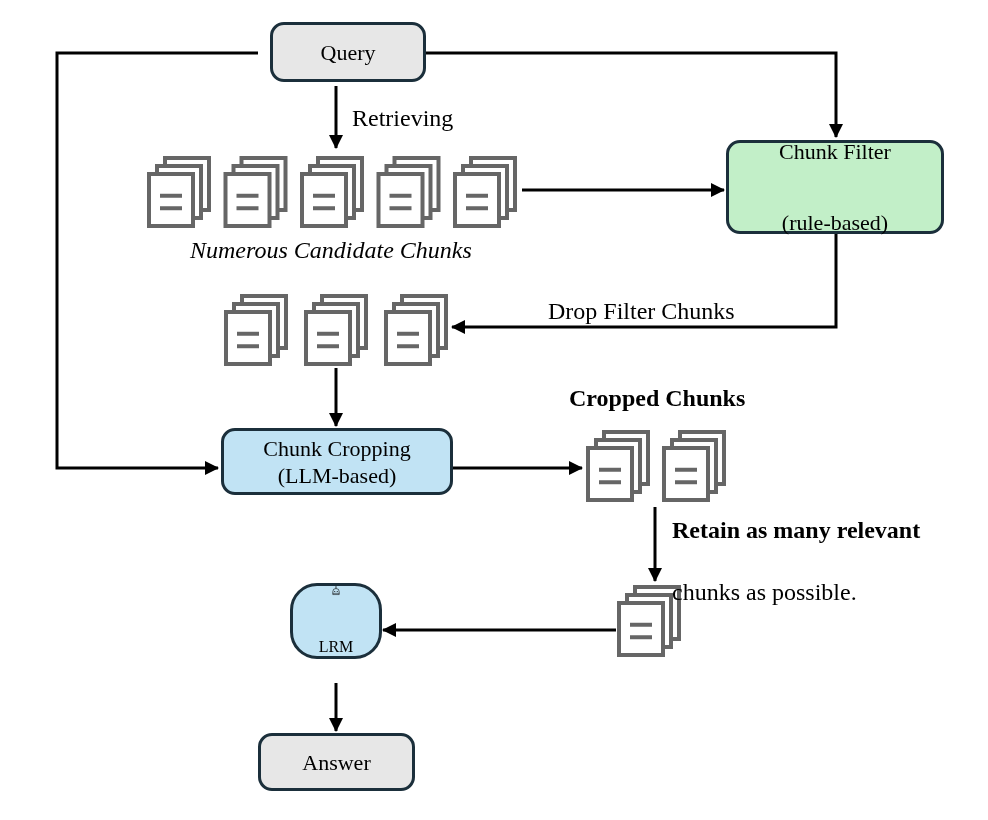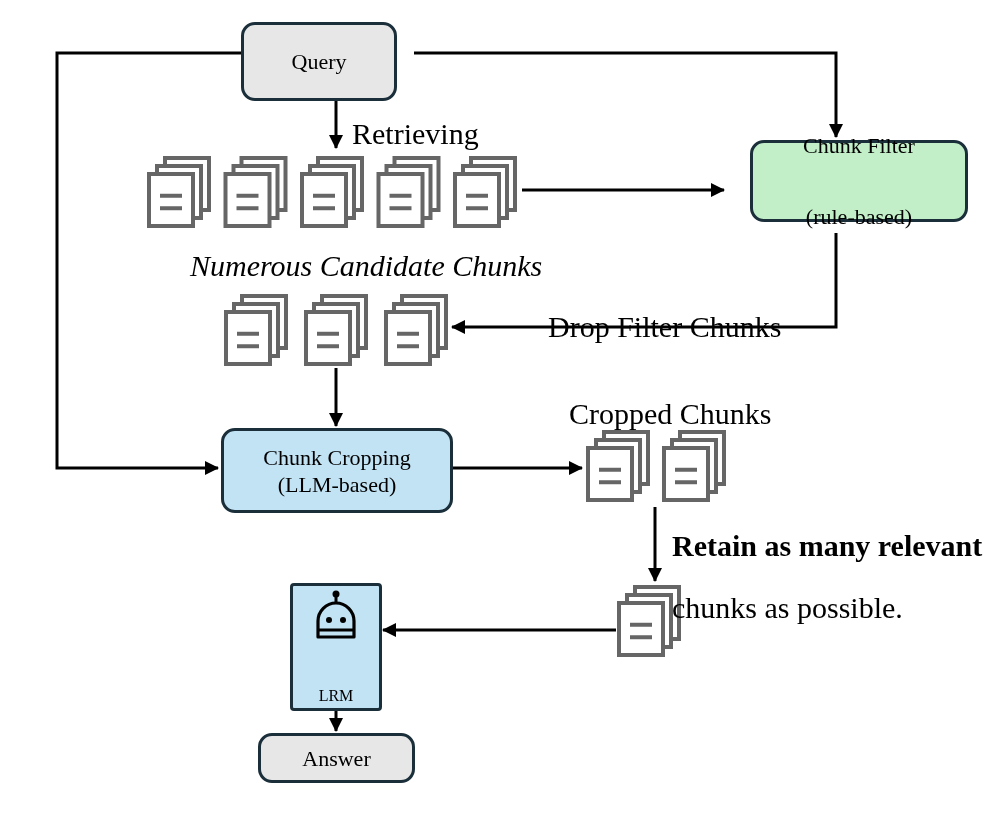--- a/index.html
+++ b/index.html
@@ -2,21 +2,21 @@
 <html><head>
 <meta charset="utf-8">
 <style>
   html, body { margin: 0; padding: 0; background: #ffffff; }
   body { width: 988px; height: 820px; position: relative; overflow: hidden; font-family: "Liberation Serif", serif; color: #000; }
   svg#diagram { position: absolute; left: 0; top: 0; }
   .box { position: absolute; box-sizing: border-box; border: 3px solid #1b2f3b; border-radius: 14px; display: flex; flex-direction: column; align-items: center; justify-content: center; text-align: center; font-size: 22px; line-height: 27px; }
   .gray { background: #e7e7e7; }
   .green { background: #c2efc8; }
   .blue { background: #c1e3f4; }
-  .label { position: absolute; font-size: 30px; white-space: nowrap; line-height: 28px; margin-top: 16px; }
+  .label { position: absolute; font-size: 24px; white-space: nowrap; line-height: 28px; }
   .lrm-text { font-size: 16px; line-height: 18px; margin-top: 2px; }
 </style>
 </head>
 <body>
 
 <svg id="diagram" width="988" height="820" viewBox="0 0 988 820">
   <defs>
     <marker id="ah" markerWidth="10" markerHeight="10" refX="9" refY="5" orient="auto" markerUnits="userSpaceOnUse">
       <path d="M0,0 L10,5 L0,10 z" fill="#000"></path>
     </marker>
@@ -120,48 +120,48 @@
       <g>
         <rect x="635" y="587" width="44" height="52" fill="#fff" stroke="#666666" stroke-width="4"></rect>
         <rect x="627" y="595" width="44" height="52" fill="#fff" stroke="#666666" stroke-width="4"></rect>
         <rect x="619" y="603" width="44" height="52" fill="#fff" stroke="#666666" stroke-width="4"></rect>
         <line x1="630" x2="652" y1="624.76" y2="624.76" stroke="#666666" stroke-width="4"></line>
         <line x1="630" x2="652" y1="637.24" y2="637.24" stroke="#666666" stroke-width="4"></line>
       </g>
     </g>
 </svg>
 
-<div class="box gray" style="left:241px; top:22px; width:156px; height:79px;">
+<div class="box gray" style="left:270px; top:22px; width:156px; height:60px;">
   <span>Query</span>
 </div>
 
-<div class="box green" style="left:750px; top:140px; width:218px; height:82px;gap:44px;">
+<div class="box green" style="left:726px; top:140px; width:218px; height:94px;gap:44px;">
   <span>Chunk Filter</span>
   <span>(rule-based)</span>
 </div>
 
-<div class="box blue" style="left:221px; top:428px; width:232px; height:85px;">
+<div class="box blue" style="left:221px; top:428px; width:232px; height:67px;">
   <span>Chunk Cropping</span>
   <span>(LLM-based)</span>
 </div>
 
-<div class="box blue" style="left:290px; top:583px; width:92px; height:128px; border-radius:4px;gap:40px;">
+<div class="box blue" style="left:290px; top:583px; width:92px; height:76px; border-radius:27px;gap:40px;">
   <svg width="46" height="56" viewBox="0 0 46 56">
     <circle cx="23" cy="5" r="3.5" fill="#000"></circle>
     <line x1="23" y1="8" x2="23" y2="15" stroke="#000" stroke-width="3"></line>
     <path d="M5,48 L5,32 A18,18 0 0 1 41,32 L41,48 Z" fill="none" stroke="#000" stroke-width="3.2" stroke-linejoin="round"></path>
     <line x1="5" y1="41" x2="41" y2="41" stroke="#000" stroke-width="3"></line>
     <circle cx="16" cy="31" r="3" fill="#000"></circle>
     <circle cx="30" cy="31" r="3" fill="#000"></circle>
   </svg>
   <span class="lrm-text">LRM</span>
 </div>
 
-<div class="box gray" style="left:258px; top:733px; width:157px; height:50px;">
+<div class="box gray" style="left:258px; top:733px; width:157px; height:58px;">
   <span>Answer</span>
 </div>
 
 <div class="label" style="left:352px; top:104px;">Retrieving</div>
 <div class="label" style="left:190px; top:236px;font-style:italic;">Numerous Candidate Chunks</div>
 <div class="label" style="left:548px; top:297px;">Drop Filter Chunks</div>
-<div class="label" style="left:569px; top:384px;">Cropped Chunks</div>
+<div class="label" style="left:569px; top:384px;font-weight:bold;">Cropped Chunks</div>
 <div class="label" style="left:672px; top:516px;font-weight:bold;">Retain as many relevant</div>
 <div class="label" style="left:672px; top:578px;">chunks as possible.</div>
 
 </body></html>

